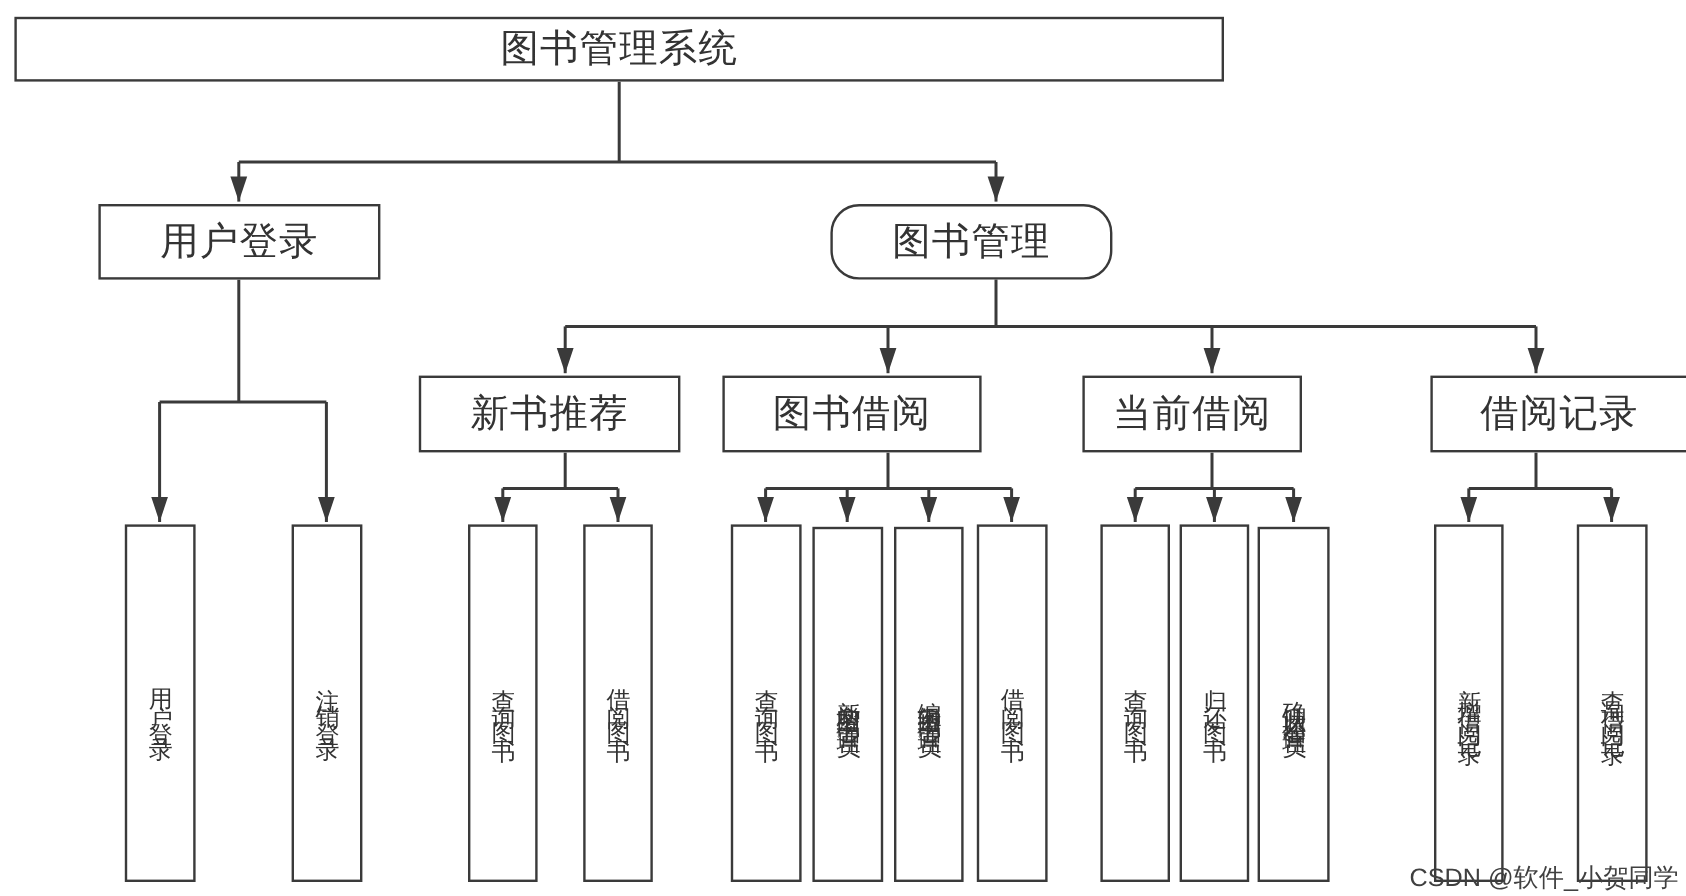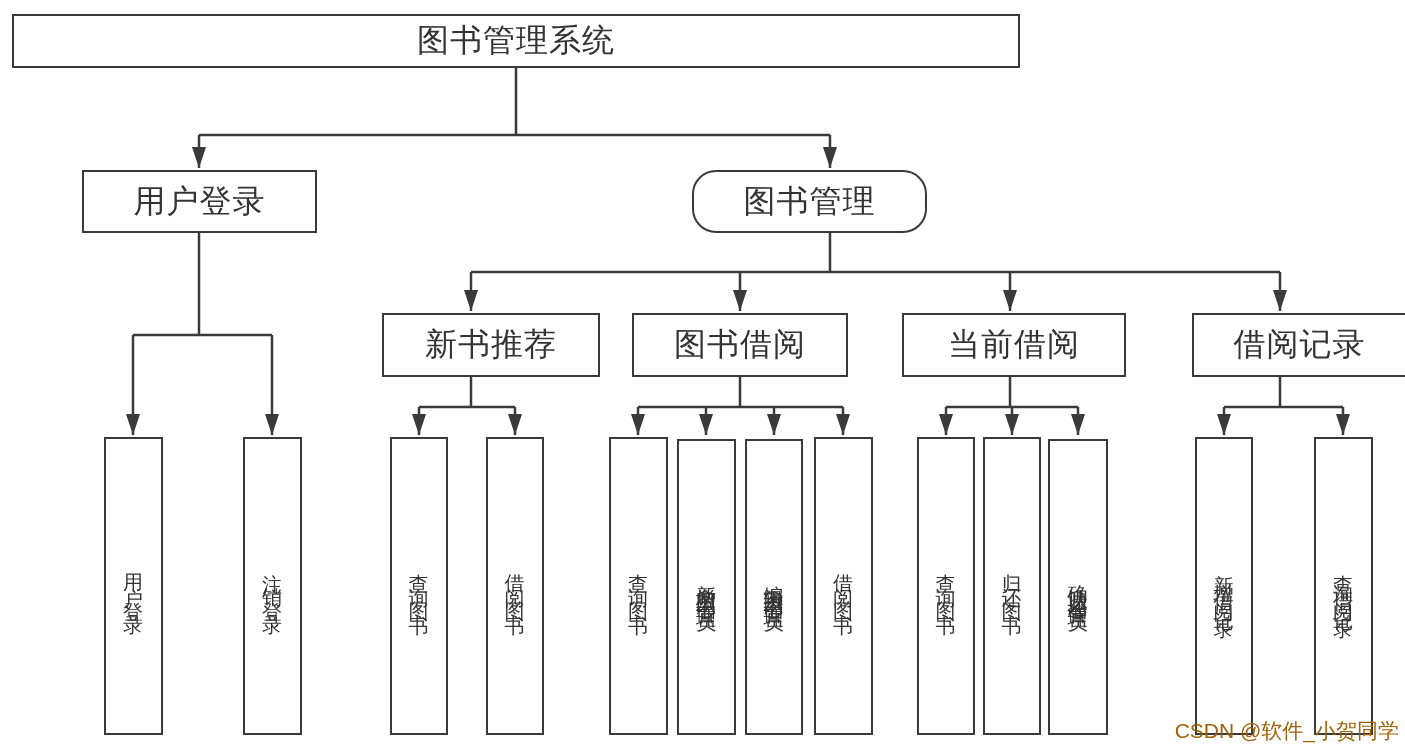--- a/index.html
+++ b/index.html
@@ -45,21 +45,21 @@
     white-space: nowrap;
   }
   .sp-a { letter-spacing: 14px; }
   .sp-b { letter-spacing: 9px; }
   .sp-c { letter-spacing: 4px; }
   #watermark {
     position: absolute;
     right: 6px;
     bottom: 2px;
     z-index: 5;
-    color: #a16207;
+    color: #404040;
     font-size: 21px;
     white-space: nowrap;
   }
 </style>
 </head>
 <body>
 
 <div id="canvas">
 
   <svg id="connectors" width="1405" height="747" viewBox="0 0 1405 747">
@@ -115,23 +115,23 @@
       <line x1="1224" y1="407" x2="1224" y2="435" marker-end="url(#arrow)"></line>
       <line x1="1343" y1="407" x2="1343" y2="435" marker-end="url(#arrow)"></line>
     </g>
   </svg>
 
   <div class="node hnode" style="left:12px; top:14px; width:1008px; height:54px;">图书管理系统</div>
 
   <div class="node hnode" style="left:82px; top:170px; width:235px; height:63px;">用户登录</div>
   <div class="node hnode" style="left:692px; top:170px; width:235px; height:63px;border-radius:24px;">图书管理</div>
 
-  <div class="node hnode" style="left:382px; top:313px; width:218px; height:64px;">新书推荐</div>
-  <div class="node hnode" style="left:632px; top:313px; width:216px; height:64px;">图书借阅</div>
-  <div class="node hnode" style="left:902px; top:313px; width:224px; height:64px;">当前借阅</div>
+  <div class="node hnode" style="left:349px; top:313px; width:218px; height:64px;">新书推荐</div>
+  <div class="node hnode" style="left:602px; top:313px; width:216px; height:64px;">图书借阅</div>
+  <div class="node hnode" style="left:902px; top:313px; width:183px; height:64px;">当前借阅</div>
   <div class="node hnode" style="left:1172px; top:313px; width:215px; height:64px;margin-left:20px;">借阅记录</div>
 
   <div class="node vnode" style="left:104px; top:437px; width:59px; height:298px;">
     <span class="vtext sp-a">用户登录</span>
   </div>
   <div class="node vnode" style="left:243px; top:437px; width:59px; height:298px;">
     <span class="vtext sp-a">注销登录</span>
   </div>
 
   <div class="node vnode" style="left:390px; top:437px; width:58px; height:298px;">

